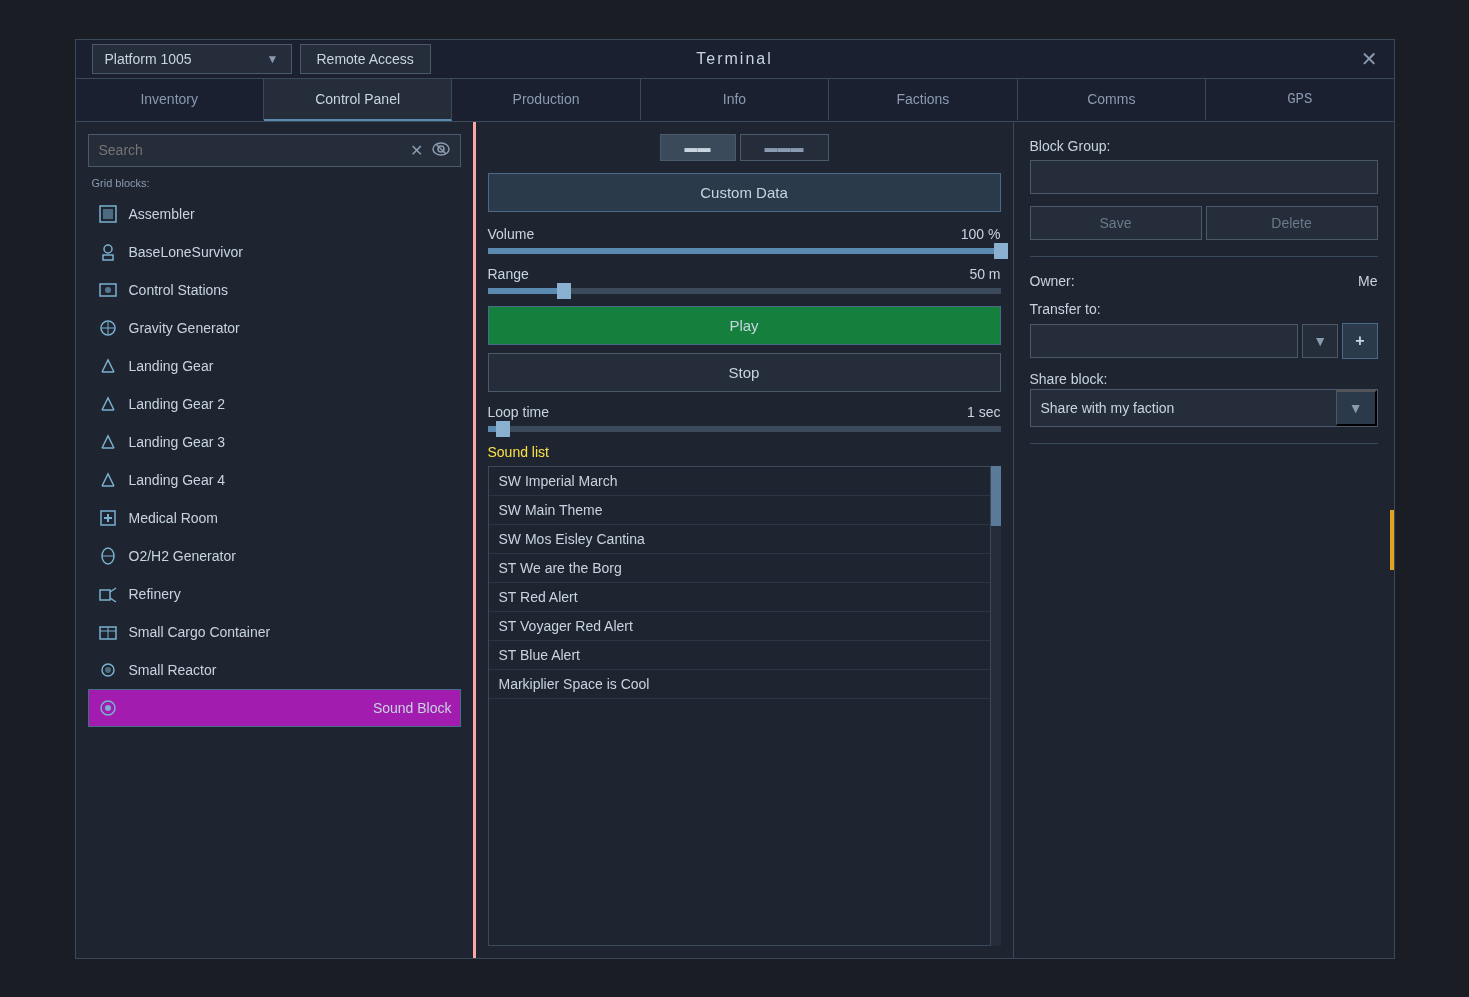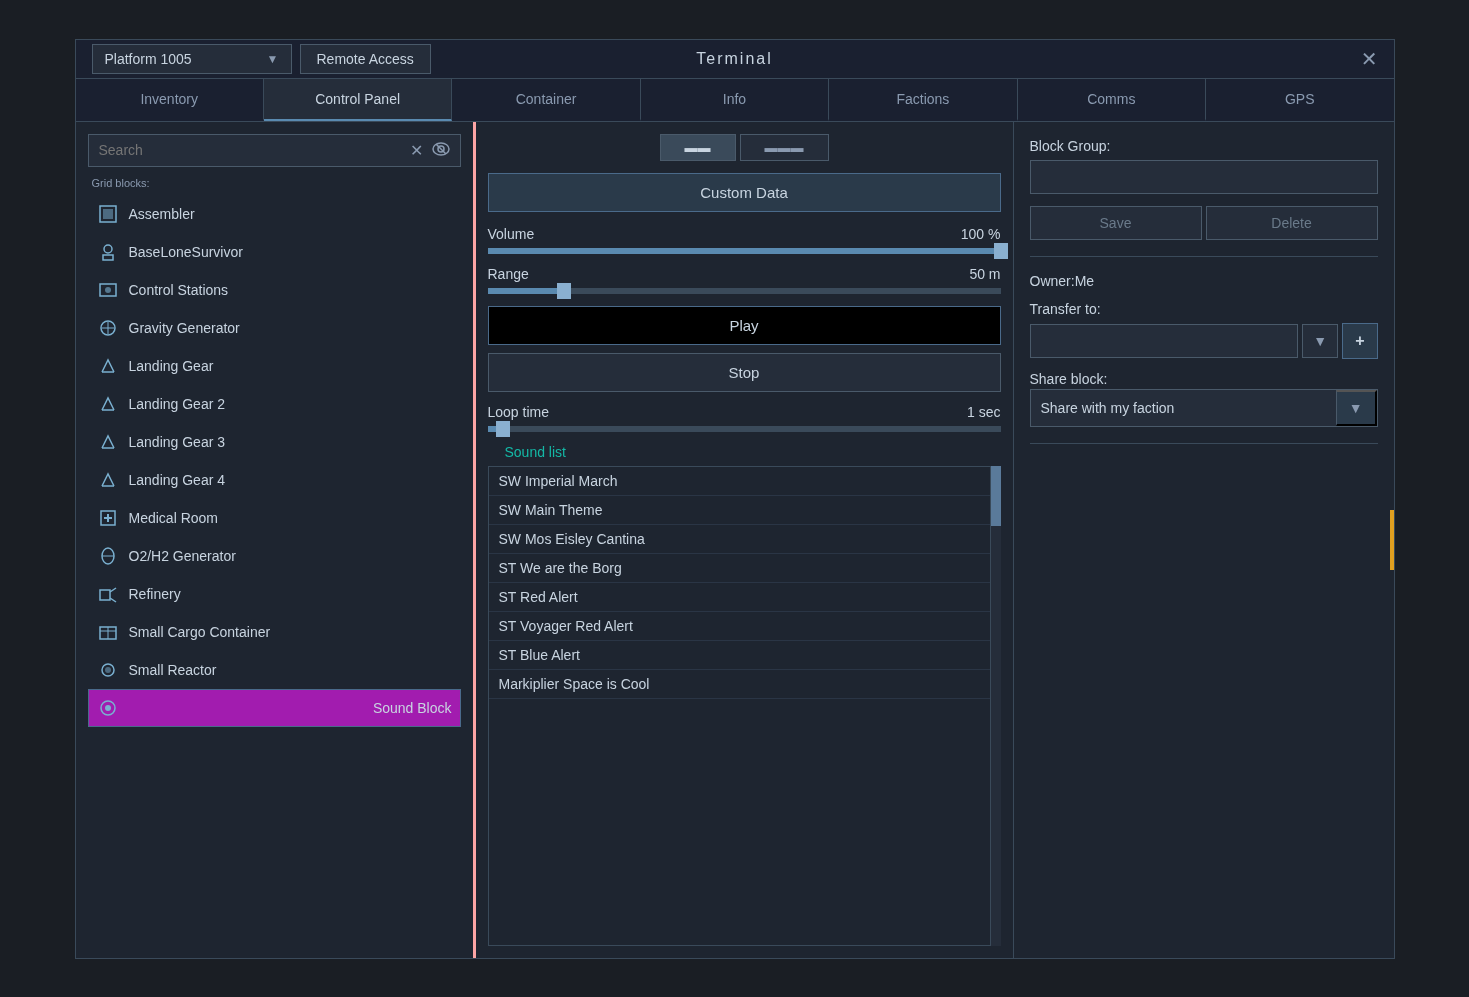--- a/index.html
+++ b/index.html
@@ -90,21 +90,21 @@
     .tab {
       flex: 1;
       padding: 12px 8px;
       text-align: center;
       font-size: 14px;
       color: #8a9ab0;
       cursor: pointer;
       border-right: 1px solid #3a4a5a;
       border-bottom: 2px solid transparent;
     }
-    .tab:last-child { border-right: none; }
+    .tab:last-child { border-right: none; font-family: Liberation Mono, monospace; }
     .tab.active {
       color: #c8d4e0;
       background: #252d3a;
       border-bottom: 2px solid #5a8ab0;
     }
     .main-content {
       display: flex;
       flex: 1;
       overflow: hidden;
     }
@@ -248,21 +248,21 @@
       width: 14px;
       height: 16px;
       background: #8ab0d0;
       position: absolute;
       top: 50%;
       transform: translateY(-50%);
       cursor: grab;
     }
     .play-btn {
       width: 100%;
-      background: #000000;
+      background: #15803d;
       border: 1px solid #4a6a8a;
       color: #c8d4e0;
       padding: 10px;
       text-align: center;
       cursor: pointer;
       font-size: 15px;
       margin-bottom: 8px;
     }
     .stop-btn {
       width: 100%;
@@ -271,23 +271,22 @@
       color: #c8d4e0;
       padding: 10px;
       text-align: center;
       cursor: pointer;
       font-size: 15px;
       margin-bottom: 12px;
     }
     .loop-row { margin-bottom: 12px; }
     .sound-list-label {
       font-size: 14px;
-      color: #14b8a6;
+      color: #fde047;
       margin-bottom: 6px;
-      margin-left: 17px;
     }
     .sound-list {
       flex: 1;
       border: 1px solid #3a4a5a;
       background: #1e2530;
       overflow-y: auto;
       position: relative;
     }
     .sound-item {
       padding: 6px 10px;
@@ -331,20 +330,21 @@
       cursor: pointer;
       border: 1px solid #4a5a6a;
       color: #6a7a8a;
       background: #252d3a;
     }
     .owner-row {
       display: flex;
       font-size: 14px;
       color: #c8d4e0;
       align-items: center;
+      justify-content: space-between;
     }
     .owner-value { color: #c8d4e0; }
     .transfer-label {
       font-size: 14px;
       color: #c8d4e0;
       margin-bottom: 6px;
     }
     .transfer-row {
       display: flex;
       gap: 4px;
@@ -439,21 +439,21 @@
   </div>
 
   <div class="tab-bar">
     <div class="tab">
       <span>Inventory</span>
     </div>
     <div class="tab active">
       <span>Control Panel</span>
     </div>
     <div class="tab">
-      <span>Container</span>
+      <span>Production</span>
     </div>
     <div class="tab">
       <span>Info</span>
     </div>
     <div class="tab">
       <span>Factions</span>
     </div>
     <div class="tab">
       <span>Comms</span>
     </div>

